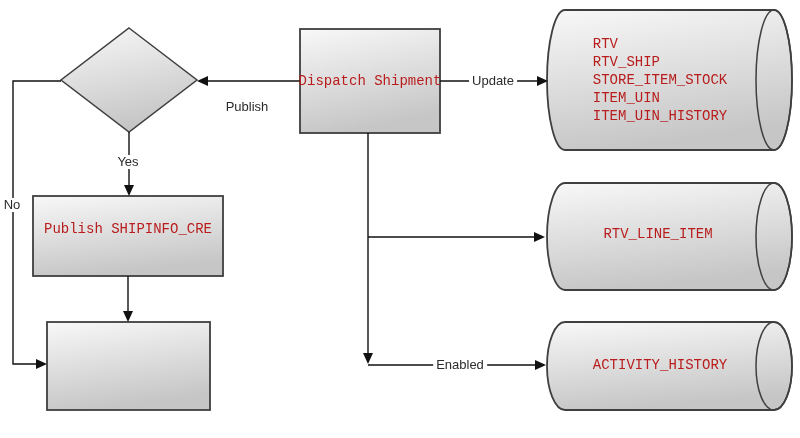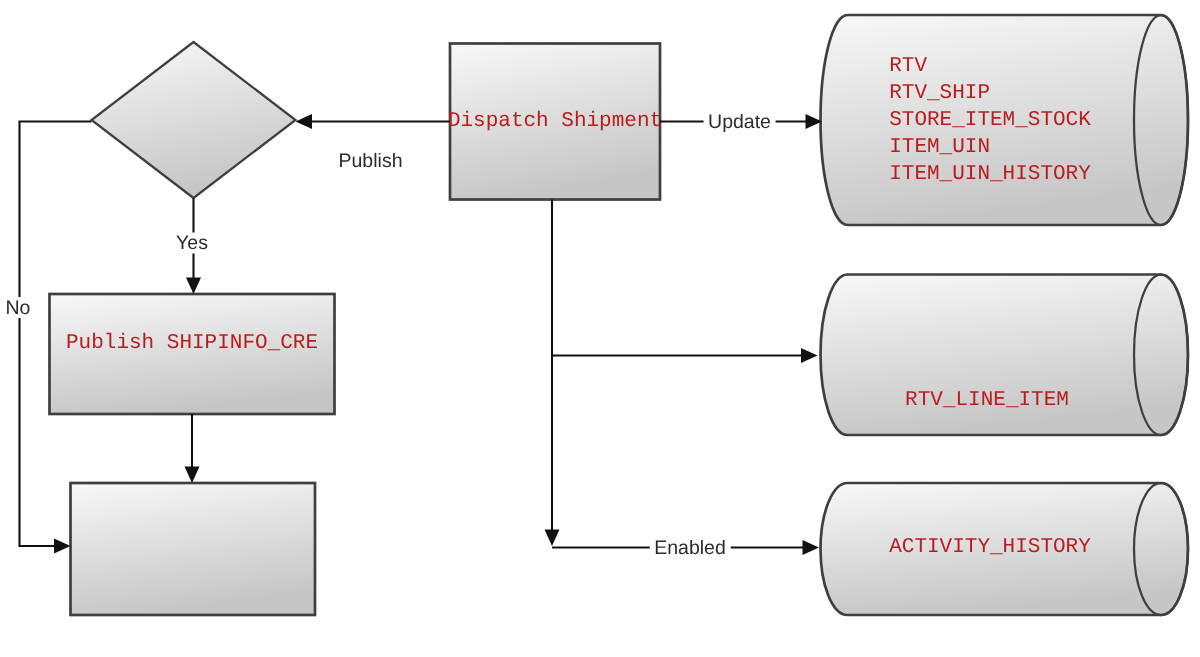--- a/index.html
+++ b/index.html
@@ -112,21 +112,21 @@
 
   <div class="lbl" style="left:370px;top:81px;">Dispatch Shipment</div>
 
 
   <div class="lbl" style="left:660px;top:80px;">RTV
 RTV_SHIP
 STORE_ITEM_STOCK
 ITEM_UIN
 ITEM_UIN_HISTORY</div>
 
-  <div class="lbl" style="left:658px;top:234px;margin-top:33px;">RTV_LINE_ITEM</div>
+  <div class="lbl" style="left:658px;top:234px;">RTV_LINE_ITEM</div>
 
   <div class="lbl" style="left:660px;top:365px;">ACTIVITY_HISTORY</div>
 
   <div class="edge-lbl" style="left:247px;top:72px;margin-top:35px;">Publish</div>
 
   <div class="edge-lbl" style="left:493px;top:81px;">Update</div>
 
 
   <div class="edge-lbl" style="left:460px;top:365px;">Enabled</div>
 

